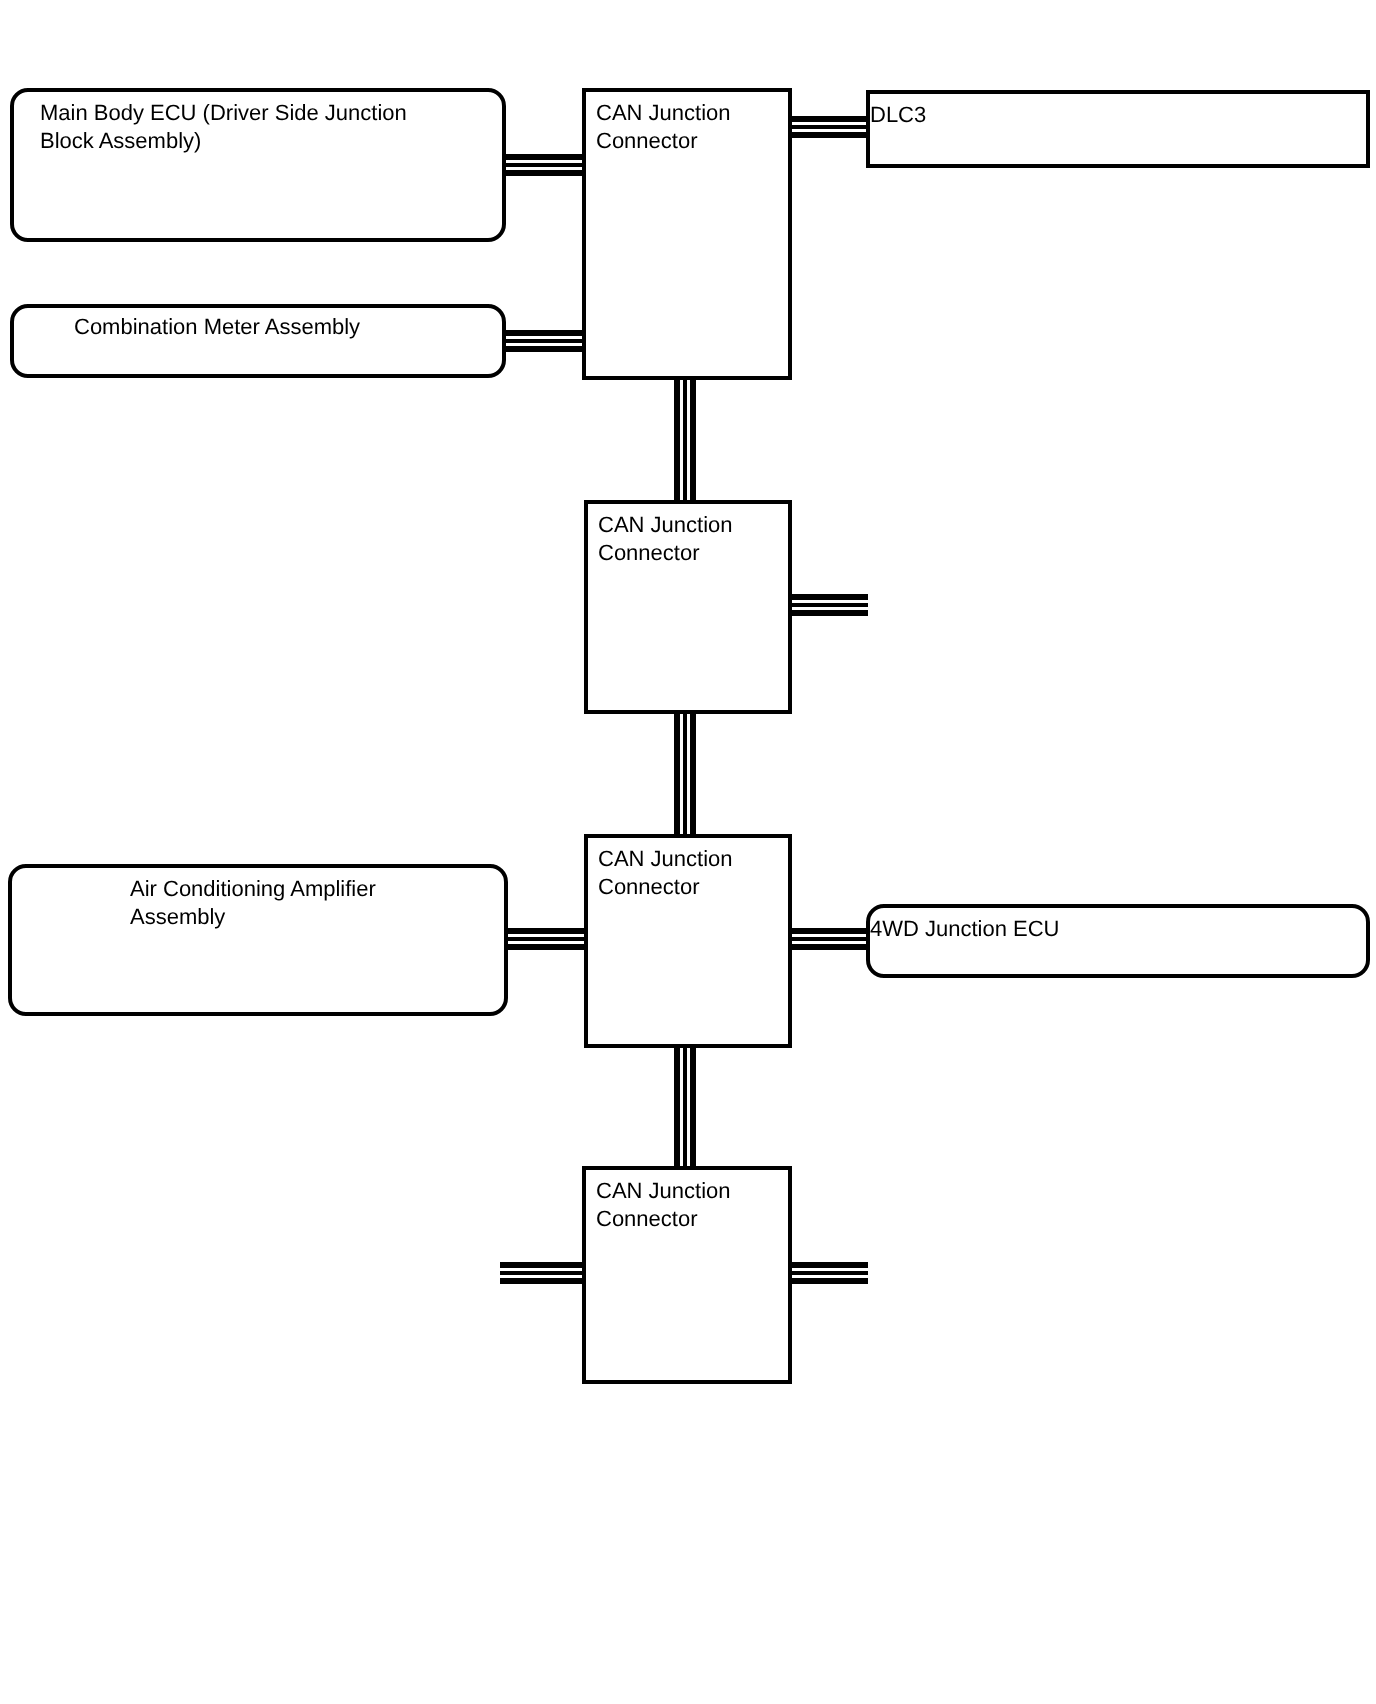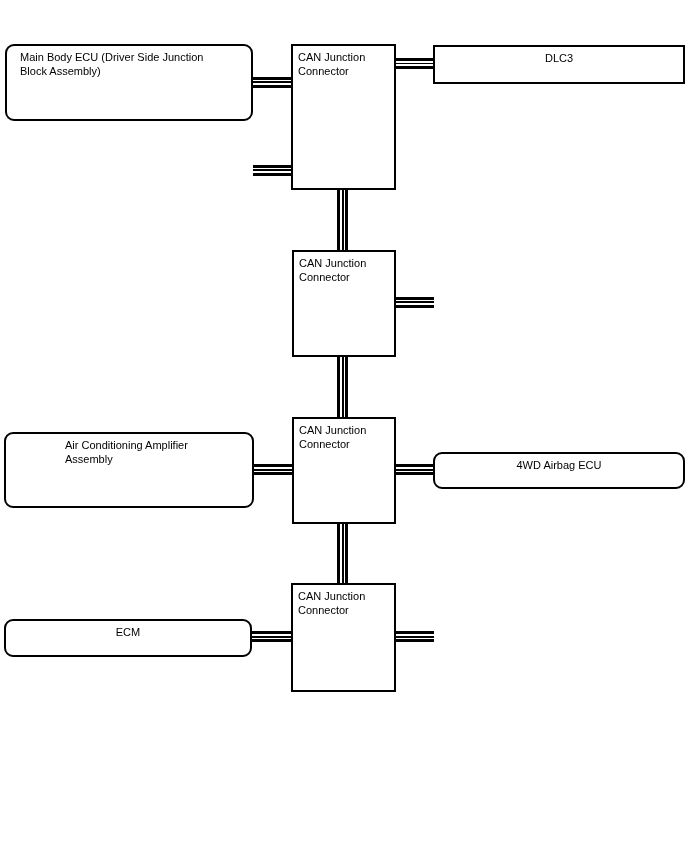--- a/index.html
+++ b/index.html
@@ -6,21 +6,21 @@
   .canvas {
     position:relative; width:688px; height:829px; background:#ffffff;
     font-family:"Liberation Sans", sans-serif; color:#000000; overflow:hidden;
   }
   .node {
     position:absolute; box-sizing:border-box; border:2px solid #000000;
     background:#ffffff; font-size:11px; line-height:14px; z-index:2;
   }
   .rounded { border-radius:9px; }
   .label { display:block; }
-  .center { text-align:center; padding-top:4px; }
+  .center { text-align:left; padding-top:4px; }
   
   .bus { position:absolute; z-index:1; }
   .bus.h {
     height:11px;
     background:linear-gradient(to bottom,
       #000 0px, #000 3px, #fff 3px, #fff 4.5px,
       #000 4.5px, #000 6.5px, #fff 6.5px, #fff 8px,
       #000 8px, #000 11px);
   }
   .bus.v {
@@ -44,40 +44,40 @@
   <div class="bus v" style="left:337px;top:355px;height:64px;"></div>
   <div class="bus h" style="left:251px;top:464px;width:42px;"></div>
   <div class="bus h" style="left:394px;top:464px;width:40px;"></div>
   <div class="bus v" style="left:337px;top:522px;height:63px;"></div>
   <div class="bus h" style="left:250px;top:631px;width:43px;"></div>
   <div class="bus h" style="left:394px;top:631px;width:40px;"></div>
 
   <div class="node rounded" style="left:5px;top:44px;width:248px;height:77px;">
     <span class="label" style="padding:4px 0 0 13px;width:208px;">Main Body ECU (Driver Side Junction Block Assembly)</span>
   </div>
+  <div class="node rounded" style="left:5px;top:152px;width:248px;height:37px;">
+    <span class="label" style="padding:3px 0 0 30px;">Combination Meter Assembly</span>
+  </div>
   <div class="node rounded" style="left:4px;top:432px;width:250px;height:76px;padding-left:16px;">
     <span class="label" style="padding:4px 0 0 43px;width:155px;">Air Conditioning Amplifier Assembly</span>
-  </div>
-  <div class="node rounded" style="left:4px;top:619px;width:248px;height:38px;">
-    <span class="label center">ECM</span>
   </div>
 
   <div class="node" style="left:291px;top:44px;width:105px;height:146px;">
     <span class="label" style="padding:4px 6px 0 5px;">CAN Junction Connector</span>
   </div>
   <div class="node" style="left:292px;top:250px;width:104px;height:107px;">
     <span class="label" style="padding:4px 6px 0 5px;">CAN Junction Connector</span>
   </div>
   <div class="node" style="left:292px;top:417px;width:104px;height:107px;">
     <span class="label" style="padding:4px 6px 0 5px;">CAN Junction Connector</span>
   </div>
   <div class="node" style="left:291px;top:583px;width:105px;height:109px;">
     <span class="label" style="padding:4px 6px 0 5px;">CAN Junction Connector</span>
   </div>
 
   <div class="node" style="left:433px;top:45px;width:252px;height:39px;">
     <span class="label center">DLC3</span>
   </div>
   <div class="node rounded" style="left:433px;top:452px;width:252px;height:37px;">
-    <span class="label center">4WD Airbag ECU</span>
+    <span class="label center">4WD Junction ECU</span>
   </div>
 
 </div>
 
 </body></html>

